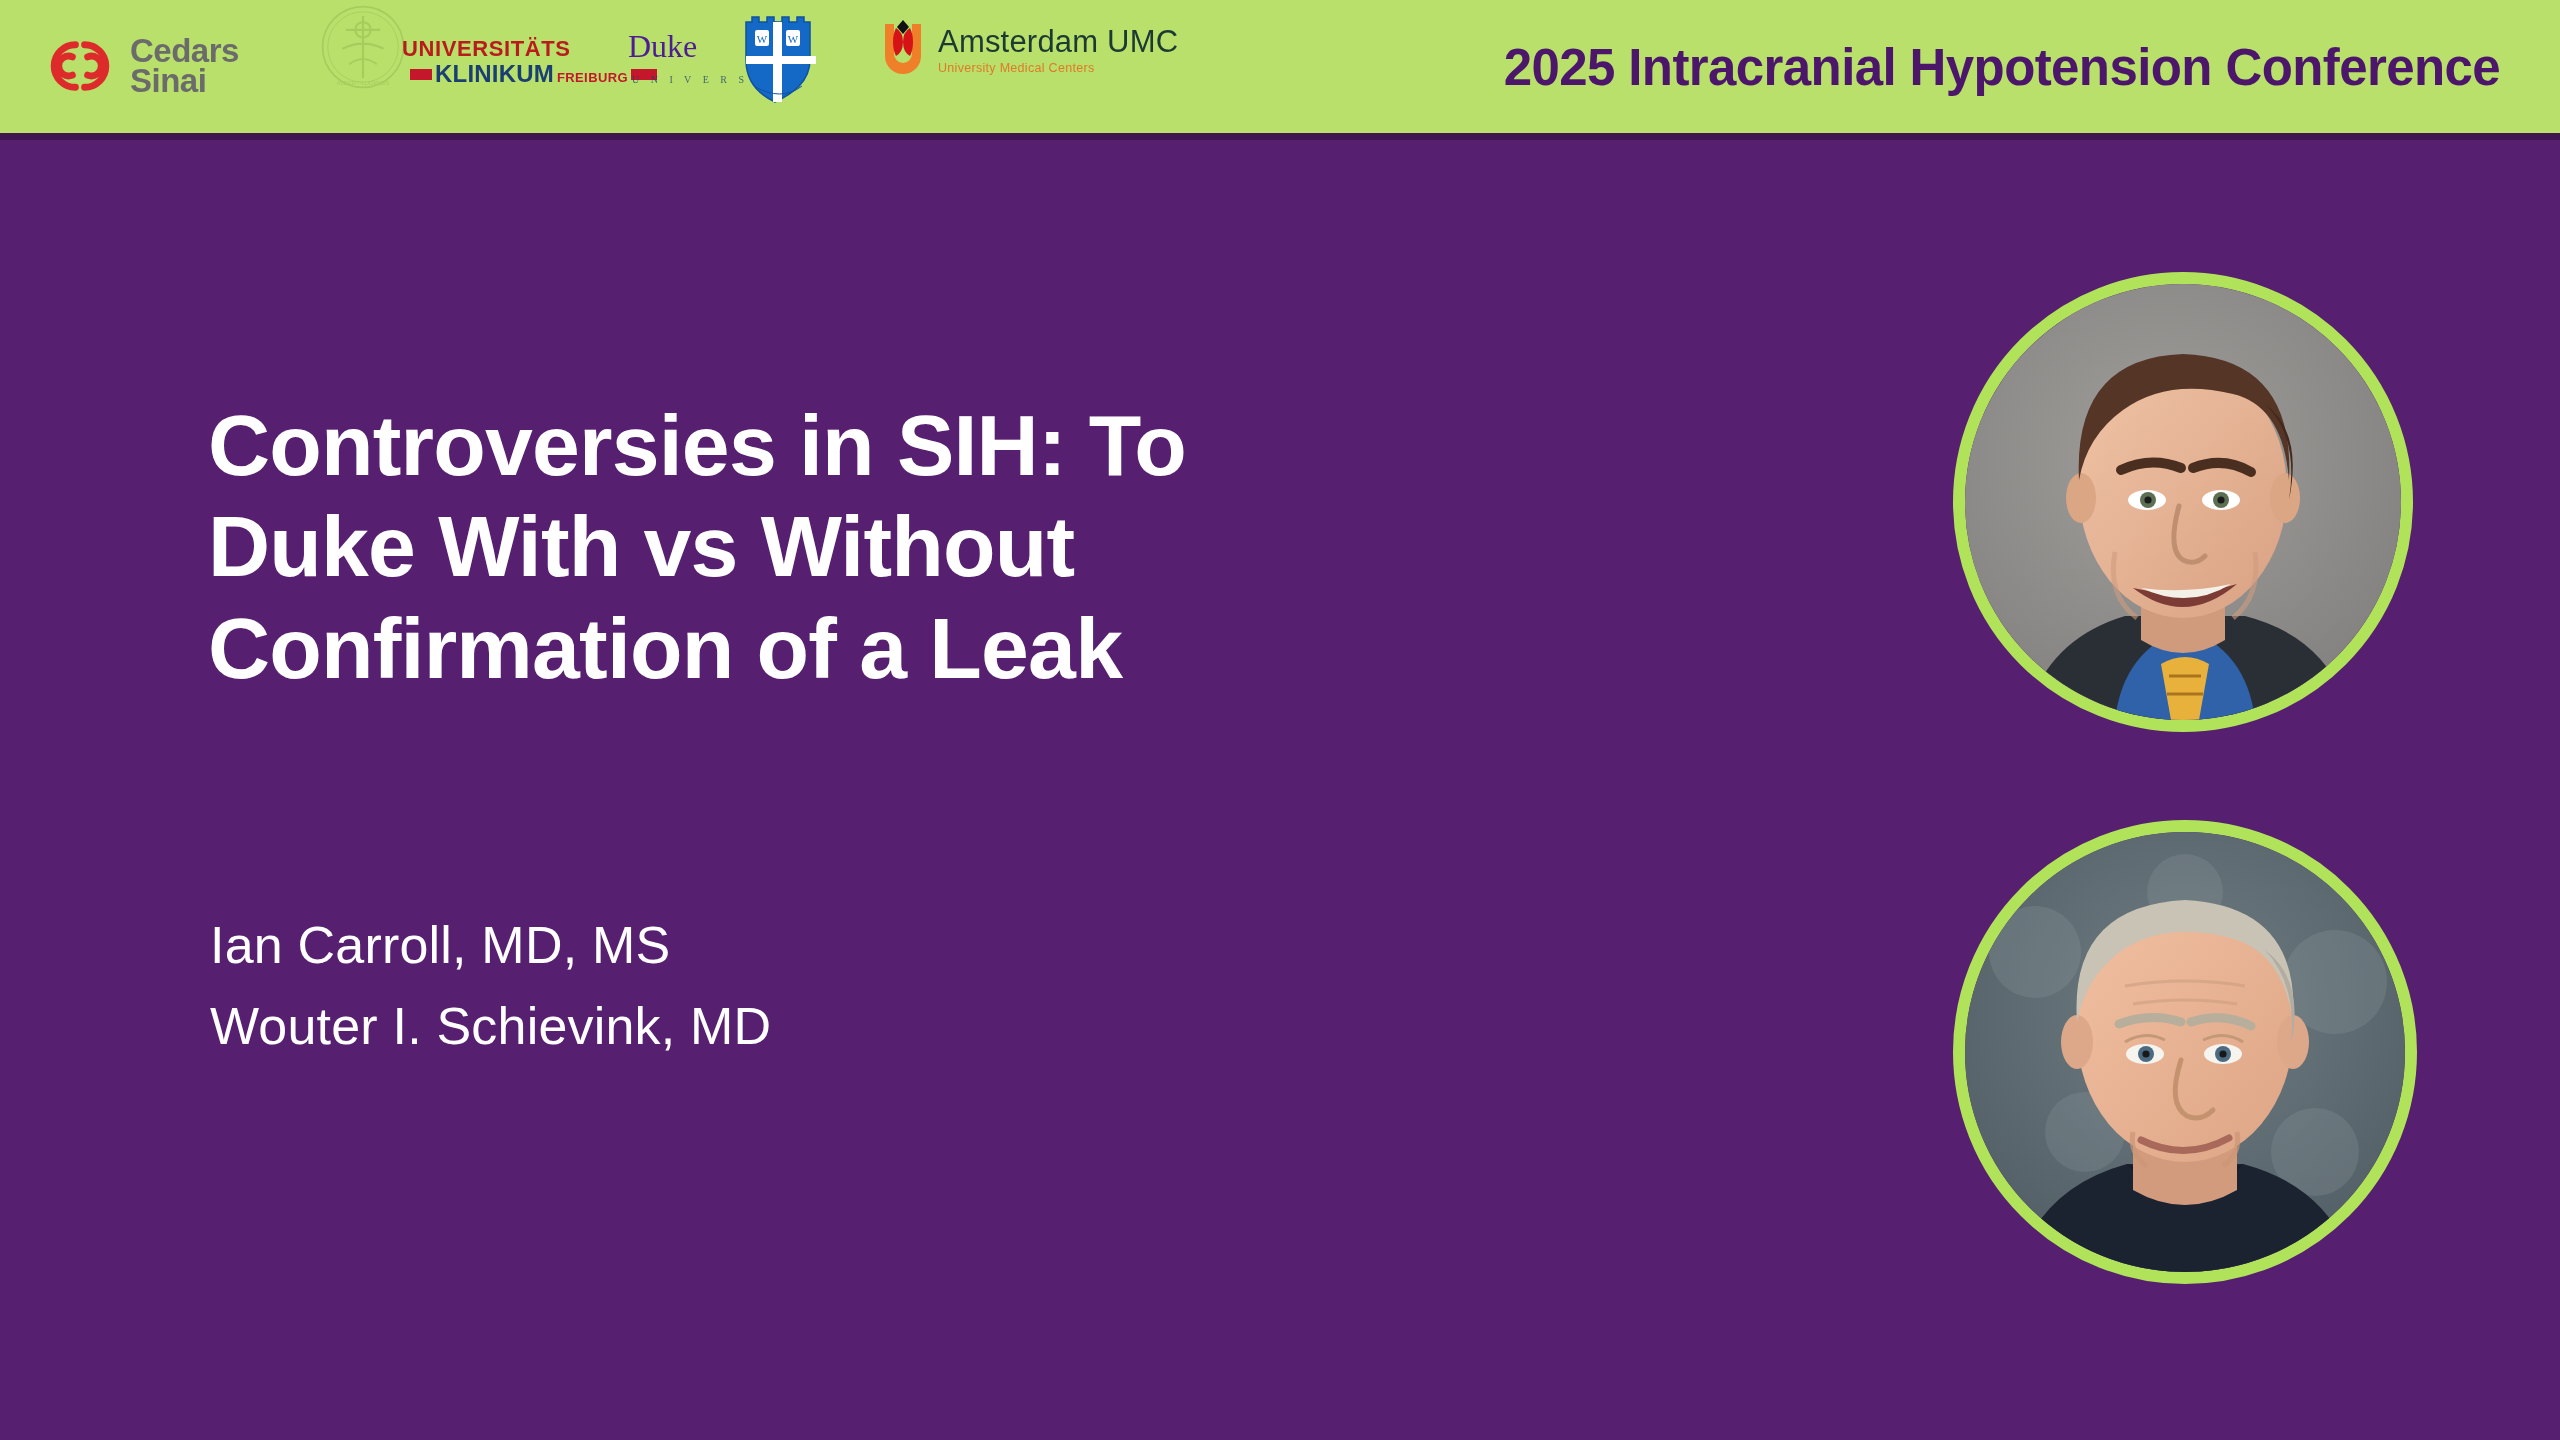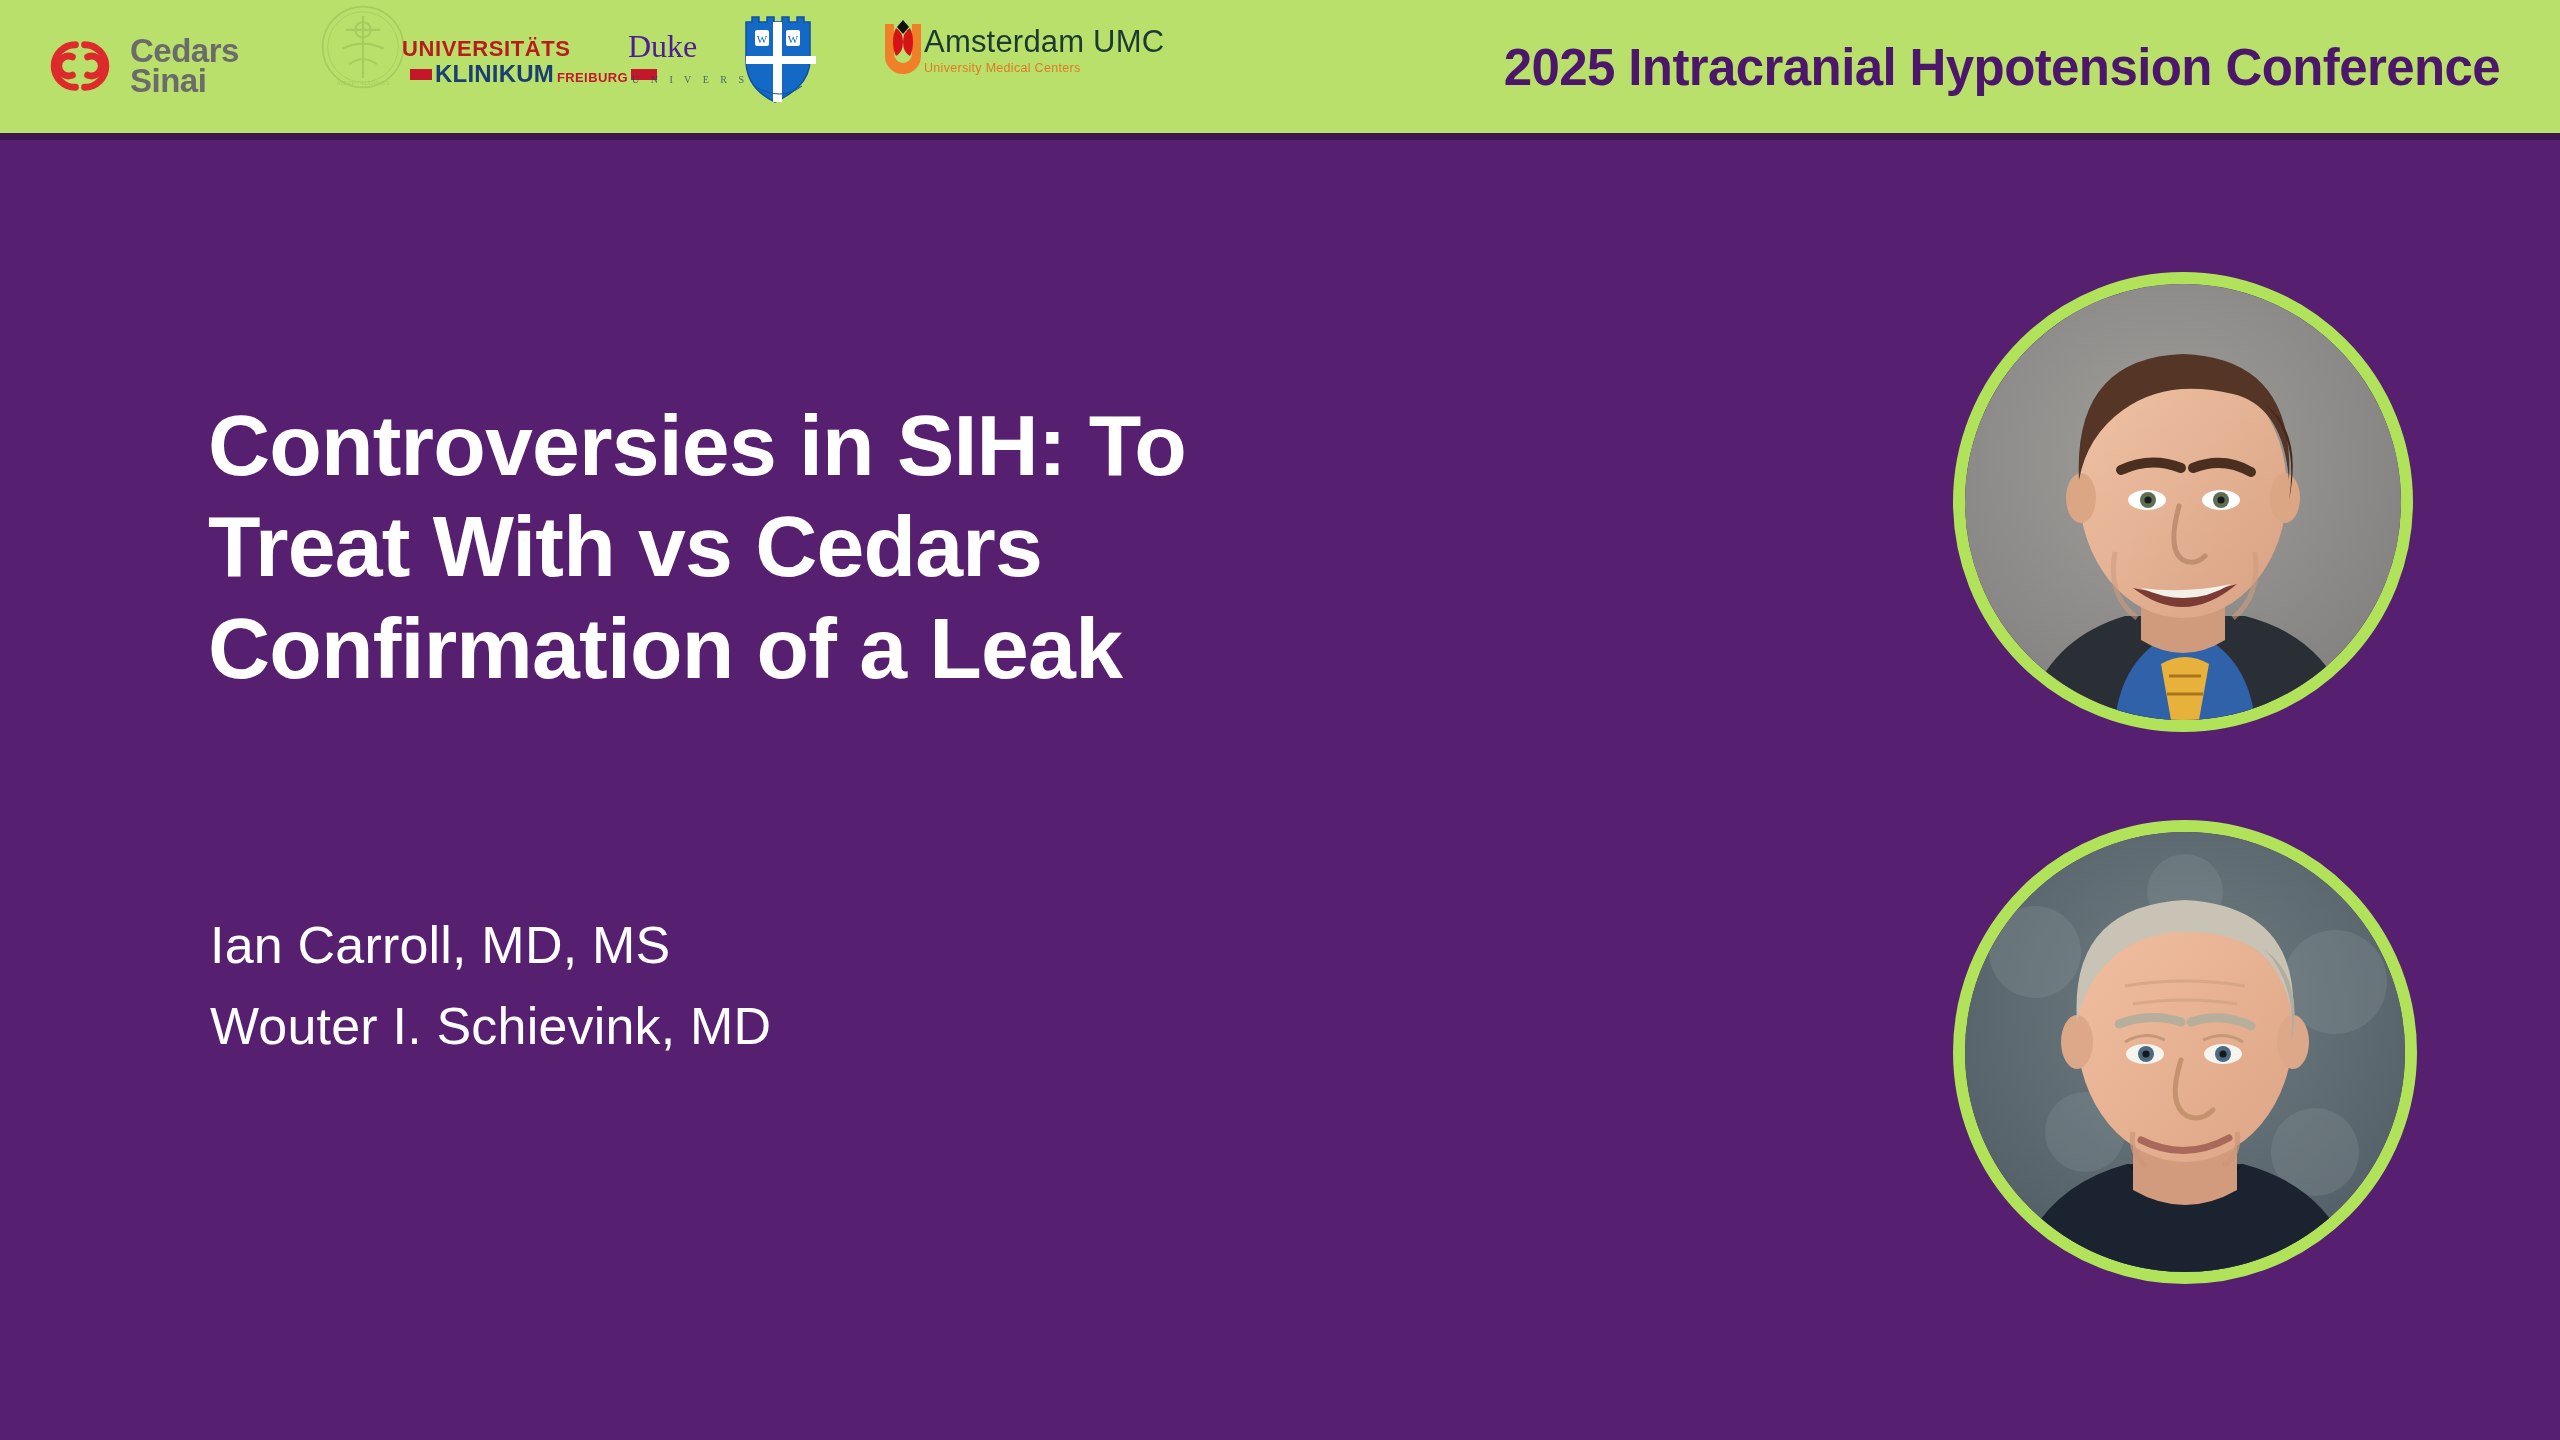--- a/index.html
+++ b/index.html
@@ -148,20 +148,21 @@
   }
   .duke-shield svg { display: block; }
 
   
   .logo-amsterdam {
     position: absolute;
     left: 882px; top: 20px;
     width: 360px; height: 86px;
     display: flex;
     align-items: flex-start;
+    gap: 14px;
   }
   .amsterdam-tulip { width: 42px; height: 62px; flex: 0 0 42px; }
   .amsterdam-tulip svg { display: block; }
   .amsterdam-words { padding-top: 6px; }
   .amsterdam-main {
     color: #1c3a33;
     font-size: 31px;
     line-height: 1;
     letter-spacing: 0.2px;
   }
@@ -309,21 +310,21 @@
       </div>
 
     </div>
 
     <div class="header-title">2025 Intracranial Hypotension Conference</div>
   </div>
   <div class="header-underline"></div>
 
   <div class="main-title">
     <div>Controversies in SIH: To</div>
-    <div>Treat With vs Cedars</div>
+    <div>Duke With vs Without</div>
     <div>Confirmation of a Leak</div>
   </div>
 
   <div class="speakers">
     <span class="speaker-line">Ian Carroll, MD, MS</span>
     <span class="speaker-line">Wouter I. Schievink, MD</span>
   </div>
 
   <div class="portrait portrait-1">
     <div class="photo">

